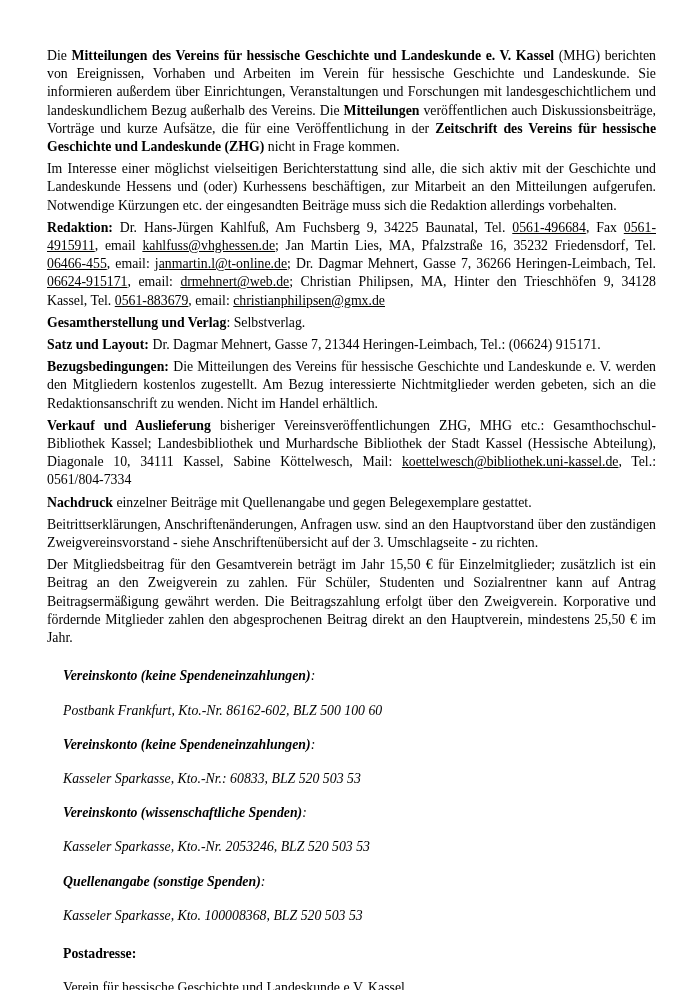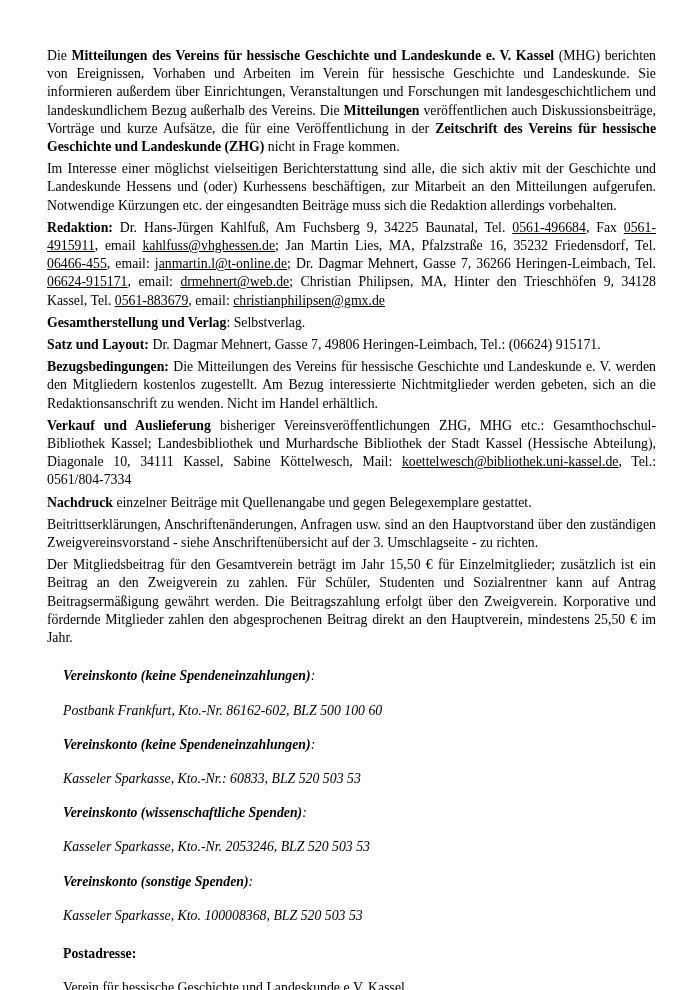--- a/index.html
+++ b/index.html
@@ -43,40 +43,40 @@
 <div class="page">
 
   <p><span>Die </span><span class="b">Mitteilungen des Vereins für hessische Geschichte und Landeskunde e. V. Kassel</span><span> (MHG) berichten von Ereignissen, Vorhaben und Arbeiten im Verein für hessische Geschichte und Landeskunde. Sie informieren außerdem über Einrichtungen, Veranstaltungen und Forschungen mit landesgeschichtlichem und landeskundlichem Bezug außerhalb des Vereins. Die </span><span class="b">Mitteilungen</span><span> veröffentlichen auch Diskussionsbeiträge, Vorträge und kurze Aufsätze, die für eine Veröffentlichung in der </span><span class="b">Zeitschrift des Vereins für hessische Geschichte und Landeskunde (ZHG)</span><span> nicht in Frage kommen.</span></p>
 
   <p><span>Im Interesse einer möglichst vielseitigen Berichterstattung sind alle, die sich aktiv mit der Geschichte und Landeskunde Hessens und (oder) Kurhessens beschäftigen, zur Mitarbeit an den Mitteilungen aufgerufen. Notwendige Kürzungen etc. der eingesandten Beiträge muss sich die Redaktion allerdings vorbehalten.</span></p>
 
   <p class="mt-sm"><span class="b">Redaktion:</span><span> Dr. Hans-Jürgen Kahlfuß, Am Fuchsberg 9, 34225 Baunatal, Tel. </span><span class="u">0561-496684</span><span>, Fax </span><span class="u">0561-4915911</span><span>, email </span><span class="u">kahlfuss@vhghessen.de</span><span>; Jan Martin Lies, MA, Pfalzstraße 16, 35232 Friedensdorf, Tel. </span><span class="u">06466-455</span><span>, email: </span><span class="u">janmartin.l@t-online.de</span><span>; Dr. Dagmar Mehnert, Gasse 7, 36266 Heringen-Leimbach, Tel. </span><span class="u">06624-915171</span><span>, email: </span><span class="u">drmehnert@web.de</span><span>; Christian Philipsen, MA, Hinter den Trieschhöfen 9, 34128 Kassel, Tel. </span><span class="u">0561-883679</span><span>, email: </span><span class="u">christianphilipsen@gmx.de</span></p>
 
   <p><span class="b">Gesamtherstellung und Verlag</span><span>: Selbstverlag.</span></p>
 
-  <p><span class="b">Satz und Layout:</span><span> Dr. Dagmar Mehnert, Gasse 7, 49806 Heringen-Leimbach, Tel.: (06624) 915171.</span></p>
+  <p><span class="b">Satz und Layout:</span><span> Dr. Dagmar Mehnert, Gasse 7, 21344 Heringen-Leimbach, Tel.: (06624) 915171.</span></p>
 
   <p><span class="b">Bezugsbedingungen:</span><span> Die Mitteilungen des Vereins für hessische Geschichte und Landeskunde e. V. werden den Mitgliedern kostenlos zugestellt. Am Bezug interessierte Nichtmitglieder werden gebeten, sich an die Redaktionsanschrift zu wenden. Nicht im Handel erhältlich.</span></p>
 
   <p><span class="b">Verkauf und Auslieferung</span><span> bisheriger Vereinsveröffentlichungen ZHG, MHG etc.: Gesamthochschul-Bibliothek Kassel; Landesbibliothek und Murhardsche Bibliothek der Stadt Kassel (Hessische Abteilung), Diagonale 10, 34111 Kassel, Sabine Köttelwesch, Mail: </span><span class="u">koettelwesch@bibliothek.uni-kassel.de</span><span>, Tel.: 0561/804-7334</span></p>
 
   <p><span class="b">Nachdruck</span><span> einzelner Beiträge mit Quellenangabe und gegen Belegexemplare gestattet.</span></p>
 
   <p><span>Beitrittserklärungen, Anschriftenänderungen, Anfragen usw. sind an den Hauptvorstand über den zuständigen Zweigvereinsvorstand - siehe Anschriftenübersicht auf der 3. Umschlagseite - zu richten.</span></p>
 
   <p><span>Der Mitgliedsbeitrag für den Gesamtverein beträgt im Jahr 15,50 € für Einzelmitglieder; zusätzlich ist ein Beitrag an den Zweigverein zu zahlen. Für Schüler, Studenten und Sozialrentner kann auf Antrag Beitragsermäßigung gewährt werden. Die Beitragszahlung erfolgt über den Zweigverein. Korporative und fördernde Mitglieder zahlen den abgesprochenen Beitrag direkt an den Hauptverein, mindestens 25,50 € im Jahr.</span></p>
 
   <div class="accounts mt-lg">
     <p><span class="b">Vereinskonto (keine Spendeneinzahlungen)</span><span>:</span></p>
     <p><span>Postbank Frankfurt, Kto.-Nr. 86162-602, BLZ 500 100 60</span></p>
     <p><span class="b">Vereinskonto (keine Spendeneinzahlungen)</span><span>:</span></p>
     <p><span>Kasseler Sparkasse, Kto.-Nr.: 60833, BLZ 520 503 53</span></p>
     <p><span class="b">Vereinskonto (wissenschaftliche Spenden)</span><span>:</span></p>
     <p><span>Kasseler Sparkasse, Kto.-Nr. 2053246, BLZ 520 503 53</span></p>
-    <p><span class="b">Vereinskonto (sonstige Spenden)</span><span>:</span></p>
+    <p><span class="b">Quellenangabe (sonstige Spenden)</span><span>:</span></p>
     <p><span>Kasseler Sparkasse, Kto. 100008368, BLZ 520 503 53</span></p>
   </div>
 
   <div class="postal mt-lg">
     <p><span class="b">Postadresse:</span></p>
     <p><span>Verein für hessische Geschichte und Landeskunde e.V. Kassel</span></p>
     <p><span>Universitätsbibliothek</span></p>
     <p><span>Diagonale 4</span></p>
   </div>
 

